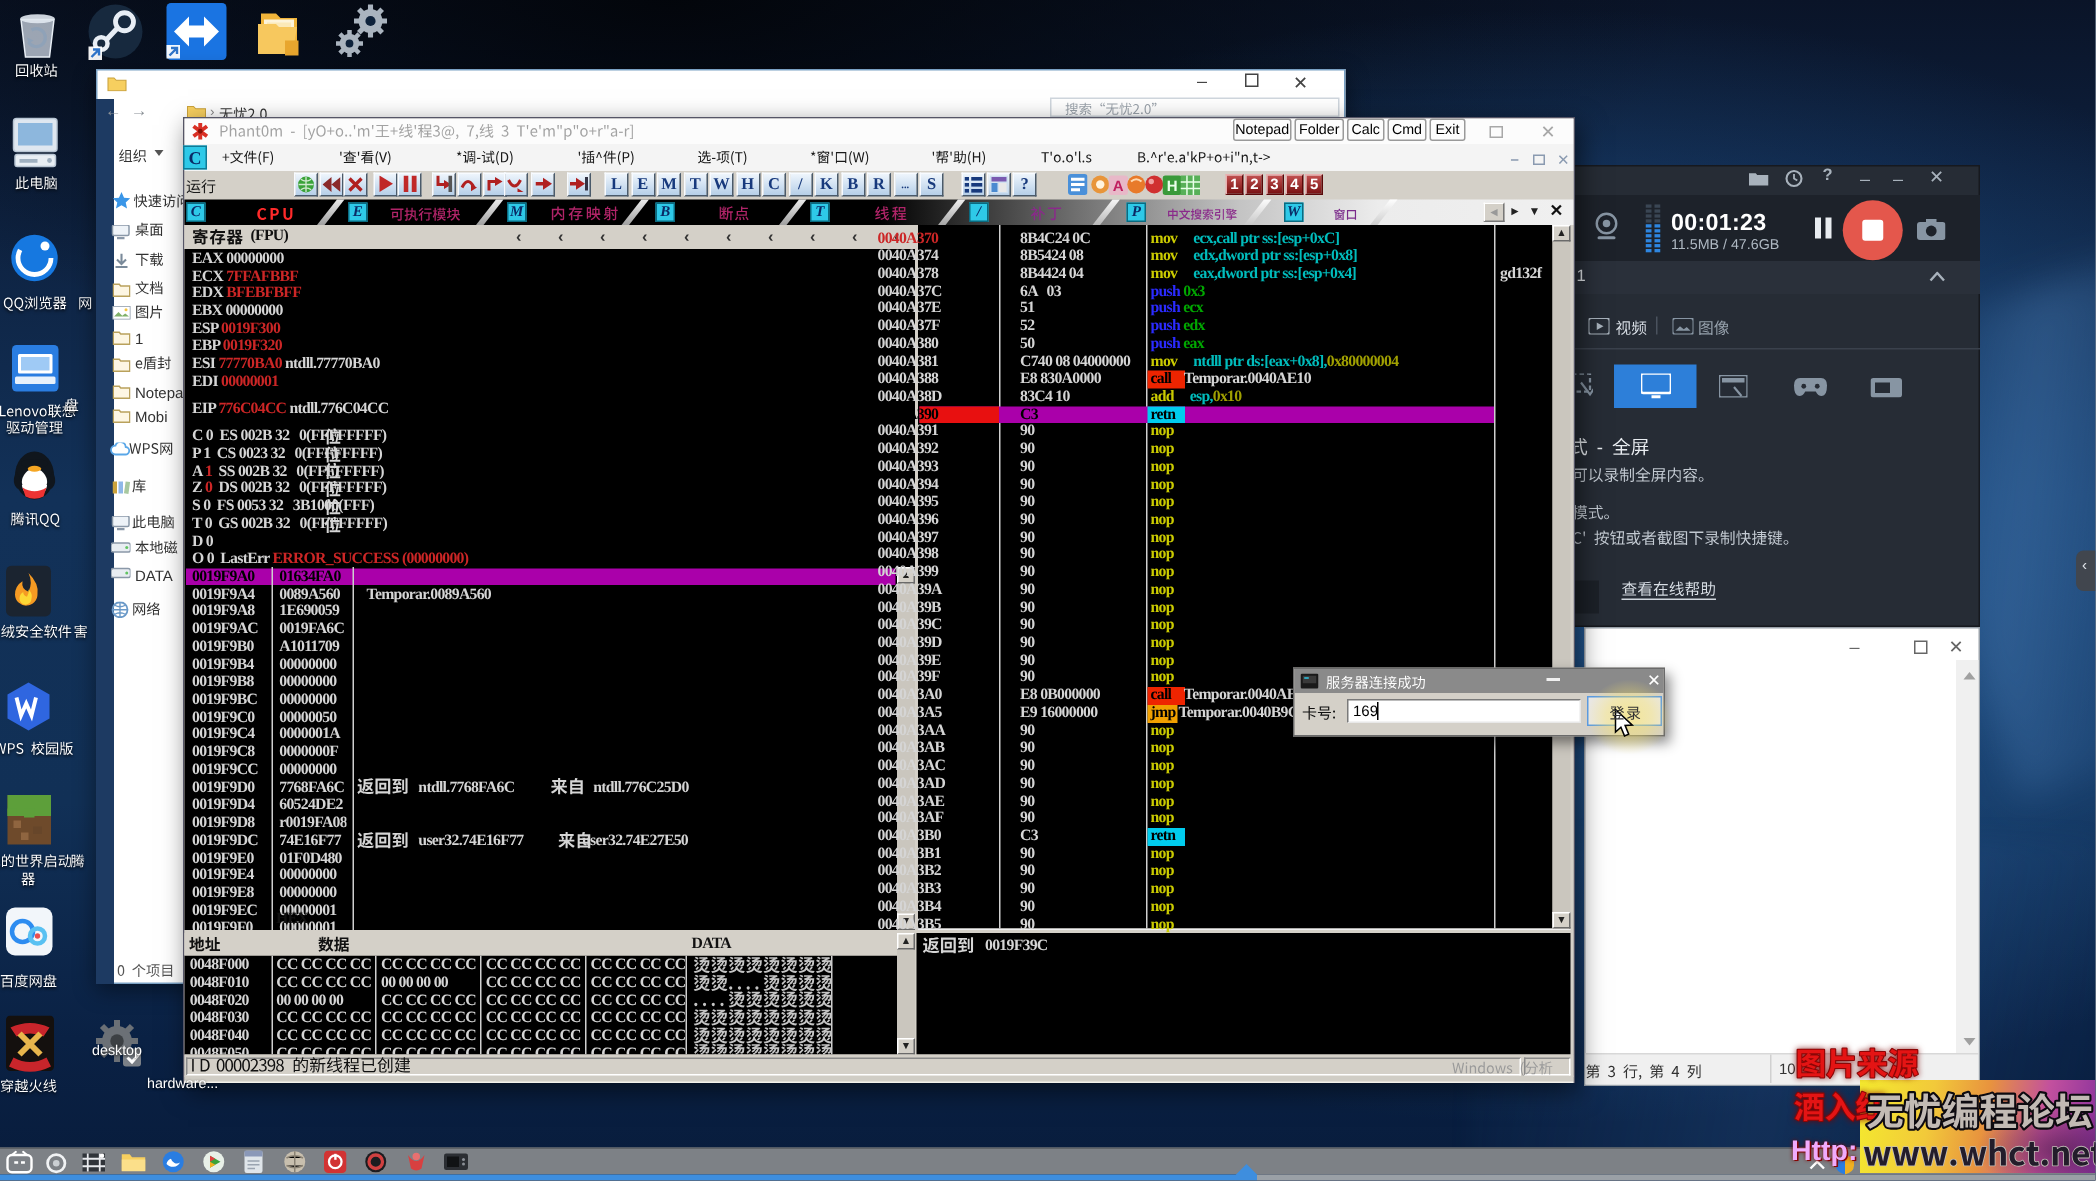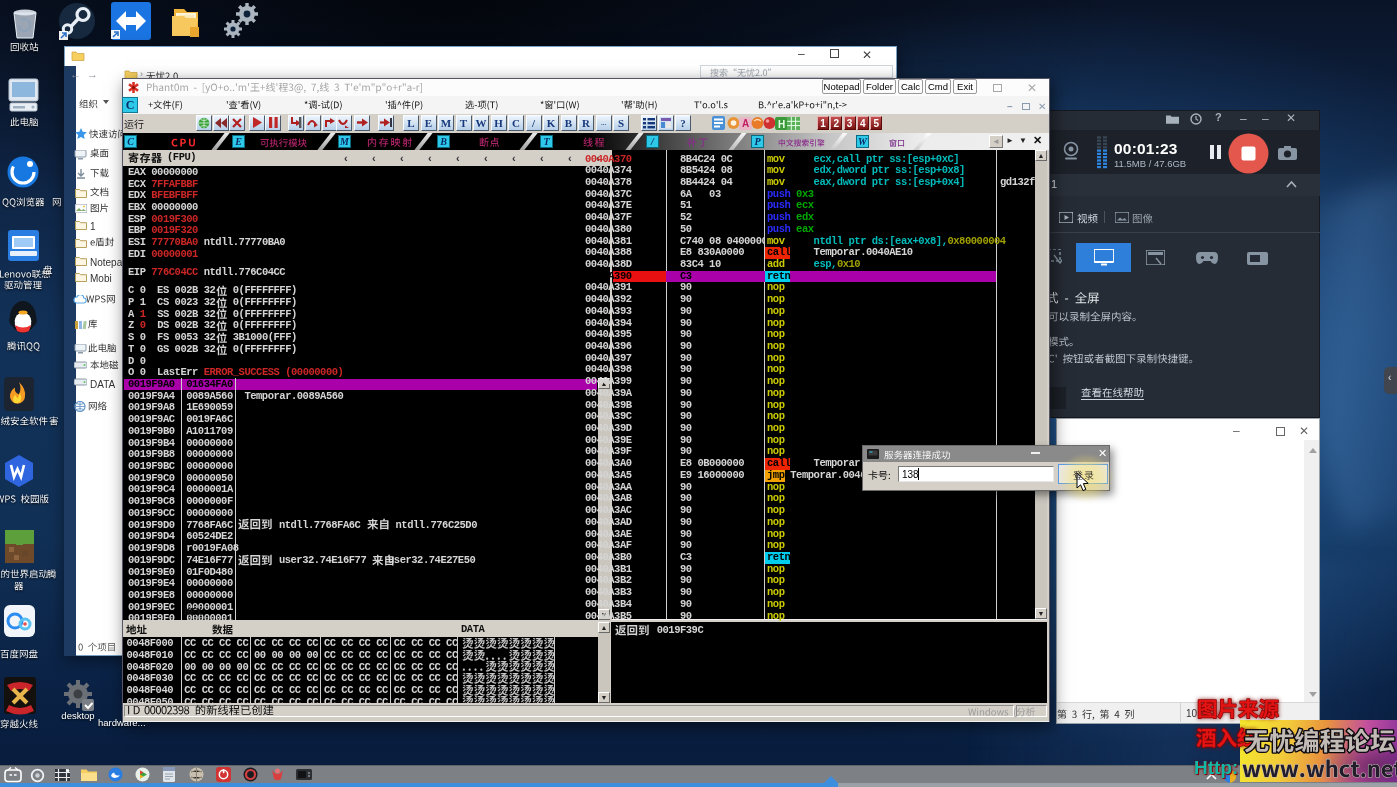--- a/index.html
+++ b/index.html
@@ -1,17 +1,17 @@
 <!DOCTYPE html>
 <html><head><meta charset="utf-8"><style>
 *{margin:0;padding:0;box-sizing:border-box}
 html,body{width:1397px;height:787px;overflow:hidden}
 body{position:relative;font-family:"Liberation Sans",sans-serif;background:#0e2d55}
 .ab{position:absolute}
-.m,.m2,.m3,.m4{font-family:Liberation Mono, monospace;font-weight:bold;font-size:10.5px;line-height:11.72px;letter-spacing:-.48px;white-space:pre}
+.m,.m2,.m3,.m4{font-family:Liberation Serif, serif;font-weight:bold;font-size:10.5px;line-height:11.72px;letter-spacing:-.48px;white-space:pre}
 .lbl{position:absolute;color:#fff;font-size:9.5px;text-align:center;text-shadow:0 1px 2px rgba(0,0,0,.9)}
 .tb{position:absolute;top:115px;width:16px;height:16px;background:linear-gradient(#eef5fc,#b6cfe8);border:1px solid;border-color:#f8fbff #4a5a6a #4a5a6a #f8fbff;font-family:"Liberation Serif",serif;font-weight:bold;font-size:11px;color:#17397c;text-align:center;line-height:15px}
 .chip{position:absolute;width:13px;height:13px;background:#2ec9e8;border:1px solid #0a6a80;color:#0a2a66;font-family:"Liberation Serif",serif;font-weight:bold;font-style:italic;font-size:10px;text-align:center;line-height:11px}
 
 .cr{color:#cc2626}.cy{color:#cbcb00}.cc{color:#00bcbc}.cb{color:#2b2bff}
 .cg{color:#00a800}.co{color:#a0a000}.ck{color:#000}
 </style></head><body>
 <div class="ab" style="left:0;top:0;width:1397px;height:787px;background:radial-gradient(1000px 600px at 74% 48%,#235a96 0%,rgba(30,74,128,0) 62%),radial-gradient(950px 330px at 32% 0%,rgba(2,4,8,.9) 0%,rgba(2,4,8,0) 72%),linear-gradient(180deg,#0a1428 0%,#0d1f3c 14%,#123158 42%,#113056 68%,#0a2144 88%,#081c3c 100%)"></div>
 <div class="ab" style="left:1290px;top:180px;width:260px;height:320px;background:linear-gradient(115deg,rgba(90,140,200,0) 10%,rgba(95,150,210,.3) 30%,rgba(60,110,170,.1) 55%,rgba(95,150,210,.25) 75%,rgba(90,140,200,0) 95%);transform:rotate(-18deg);filter:blur(12px)"></div>
 <div class="ab" style="left:980px;top:560px;width:420px;height:220px;background:linear-gradient(100deg,rgba(40,90,150,0) 0%,rgba(60,120,190,.2) 50%,rgba(40,90,150,0) 100%);filter:blur(8px)"></div>
@@ -119,21 +119,21 @@
 <g fill="#6b7076">
       <circle cx="18" cy="17" r="10"></circle>
 <g stroke="#6b7076" stroke-width="4">
         <path d="M18 3 v5 M18 26 v5 M4 17 h5 M27 17 h5 M8 7 l3.5 3.5 M24.5 23.5 L28 27 M28 7 l-3.5 3.5 M11.5 23.5 L8 27"></path>
       </g>
     </g>
 <circle cx="18" cy="17" r="4.5" fill="#3c4044"></circle>
 <rect x="22" y="22" width="12" height="12" rx="2" fill="#7b8087"></rect>
     <path d="M25 28 l3 3 l4.5-5" stroke="#fff" stroke-width="2" fill="none"></path>
   </svg>
-<div class="lbl" style="left:56px;top:710px;width:44px">desktop</div>
+<div class="lbl" style="left:56px;top:695px;width:44px">desktop</div>
 <svg style="position:absolute;left:9.5px;top:41px;width:38px;height:13px;overflow:visible;filter:drop-shadow(0 1px 1px rgba(0,0,0,.9));">
     <g fill="#fff" transform="translate(0 9.5) scale(0.095 0.095)">
       <use href="#g0" x="0"></use>
       <use href="#g1" x="100"></use>
       <use href="#g2" x="200"></use>
     </g>
   </svg>
 <svg style="position:absolute;left:9.5px;top:116px;width:38px;height:13px;overflow:visible;filter:drop-shadow(0 1px 1px rgba(0,0,0,.9));">
     <g fill="#fff" transform="translate(0 9.5) scale(0.095 0.095)">
       <use href="#g3" x="0"></use>
@@ -1462,21 +1462,21 @@
 <div class="ab" style="left:862px;top:445px;width:248px;height:46px;background:#d4d0c8;border:1px solid #6a6a6a;box-shadow:3px 4px 8px rgba(0,0,0,.45)"></div>
 <div class="ab" style="left:863px;top:446px;width:246px;height:16px;background:#8a8a8a"></div>
 <svg class="ab" style="left:867px;top:449px" width="12" height="11">
     <rect x="0" y="0" width="12" height="10" rx="1" fill="#1a1a1a"></rect>
     <rect x="1.5" y="1.5" width="9" height="5" fill="#3a3a3a"></rect>
     <path d="M2.5 3 h3" stroke="#2ec9e8" stroke-width="1"></path>
   </svg>
 <div class="ab" style="left:1031px;top:452px;width:9px;height:2px;background:#f0f0f0"></div>
 <div class="ab" style="left:1098px;top:447px;color:#fff;font-size:11px">✕</div>
 <div class="ab" style="left:898px;top:466px;width:156px;height:16px;background:#fff;border:1px solid;border-color:#7a7a7a #e8e8e8 #e8e8e8 #7a7a7a"></div>
-<div class="ab" style="left:902px;top:469px;color:#000;font-size:10px;font-family:'Liberation Sans',sans-serif">138</div>
+<div class="ab" style="left:902px;top:469px;color:#000;font-size:10px;font-family:'Liberation Sans',sans-serif">169</div>
 <div class="ab" style="left:918px;top:468px;width:1px;height:12px;background:#000"></div>
 <div class="ab" style="left:1058px;top:464px;width:50px;height:20px;background:#e9e7e3;border:1px solid #5a9ae0"></div>
 <div class="ab" style="left:1058px;top:453px;width:56px;height:50px;background:radial-gradient(closest-side,rgba(250,228,100,.6) 0%,rgba(250,228,100,.38) 55%,rgba(250,228,100,0) 100%)"></div>
 <svg class="ab" style="left:1076px;top:472px" width="14" height="21">
 <path d="M1 1 L1 16 L4.6 12.8 L7 18.6 L9.8 17.4 L7.4 11.6 L12.2 11.4 Z" fill="#fff" stroke="#000" stroke-width="1"></path>
   </svg>
 <svg style="position:absolute;left:884px;top:449px;width:76px;height:13px;overflow:visible;">
     <g fill="#fff" transform="translate(0 9.5) scale(0.095 0.095)">
       <use href="#g205" x="0"></use>
       <use href="#g206" x="100"></use>
@@ -1563,21 +1563,21 @@
   </svg>
 <svg class="ab" style="left:1224px;top:770px" width="12" height="13">
     <path d="M6 0 L12 2 V7 Q12 11.5 6 13 Q0 11.5 0 7 V2z" fill="#2a7de1"></path>
     <path d="M6 0 L12 2 V7 Q12 11.5 6 13z" fill="#f0b020"></path>
   </svg>
 <div class="ab" style="left:0;top:783px;width:838px;height:4px;background:#3e8ede"></div>
 <svg class="ab" style="left:823px;top:776px" width="16" height="8">
     <path d="M0 8 L8 0 L16 8z" fill="#3e8ede"></path>
   </svg>
 <div class="ab" style="left:838px;top:783px;width:559px;height:4px;background:#9aa0a6"></div>
-<div class="ab" style="left:1194px;top:757px;font-size:19px;font-weight:bold;color:#14b8a6;text-shadow:0 0 3px #7a0505,1px 1px 0 #8a0606">Http:</div>
+<div class="ab" style="left:1194px;top:757px;font-size:19px;font-weight:bold;color:#f0abfc;text-shadow:0 0 3px #7a0505,1px 1px 0 #8a0606">Http:</div>
 <div class="ab" style="left:1240px;top:720px;width:157px;height:62px;background:radial-gradient(80px 40px at 85% 75%,rgba(60,20,60,.55) 0%,rgba(60,20,60,0) 70%),linear-gradient(100deg,#f4ea2e 0%,#f2c93a 30%,#e8933e 52%,#c2509e 76%,#86309c 100%)"></div>
 <svg style="position:absolute;left:1197px;top:695.5px;width:103px;height:28px;overflow:visible;filter:drop-shadow(0 0 2px rgba(120,0,0,.8));">
     <g fill="#e41414" stroke="#8a0606" stroke-width="7" stroke-linejoin="round" paint-order="stroke" transform="translate(0 20.5) scale(0.205 0.205)">
       <use href="#g215" x="0"></use>
       <use href="#g216" x="100"></use>
       <use href="#g186" x="200"></use>
       <use href="#g217" x="300"></use>
     </g>
   </svg>
 <svg style="position:absolute;left:1196px;top:724.5px;width:82px;height:28px;overflow:visible;filter:drop-shadow(0 0 2px rgba(120,0,0,.8));">

